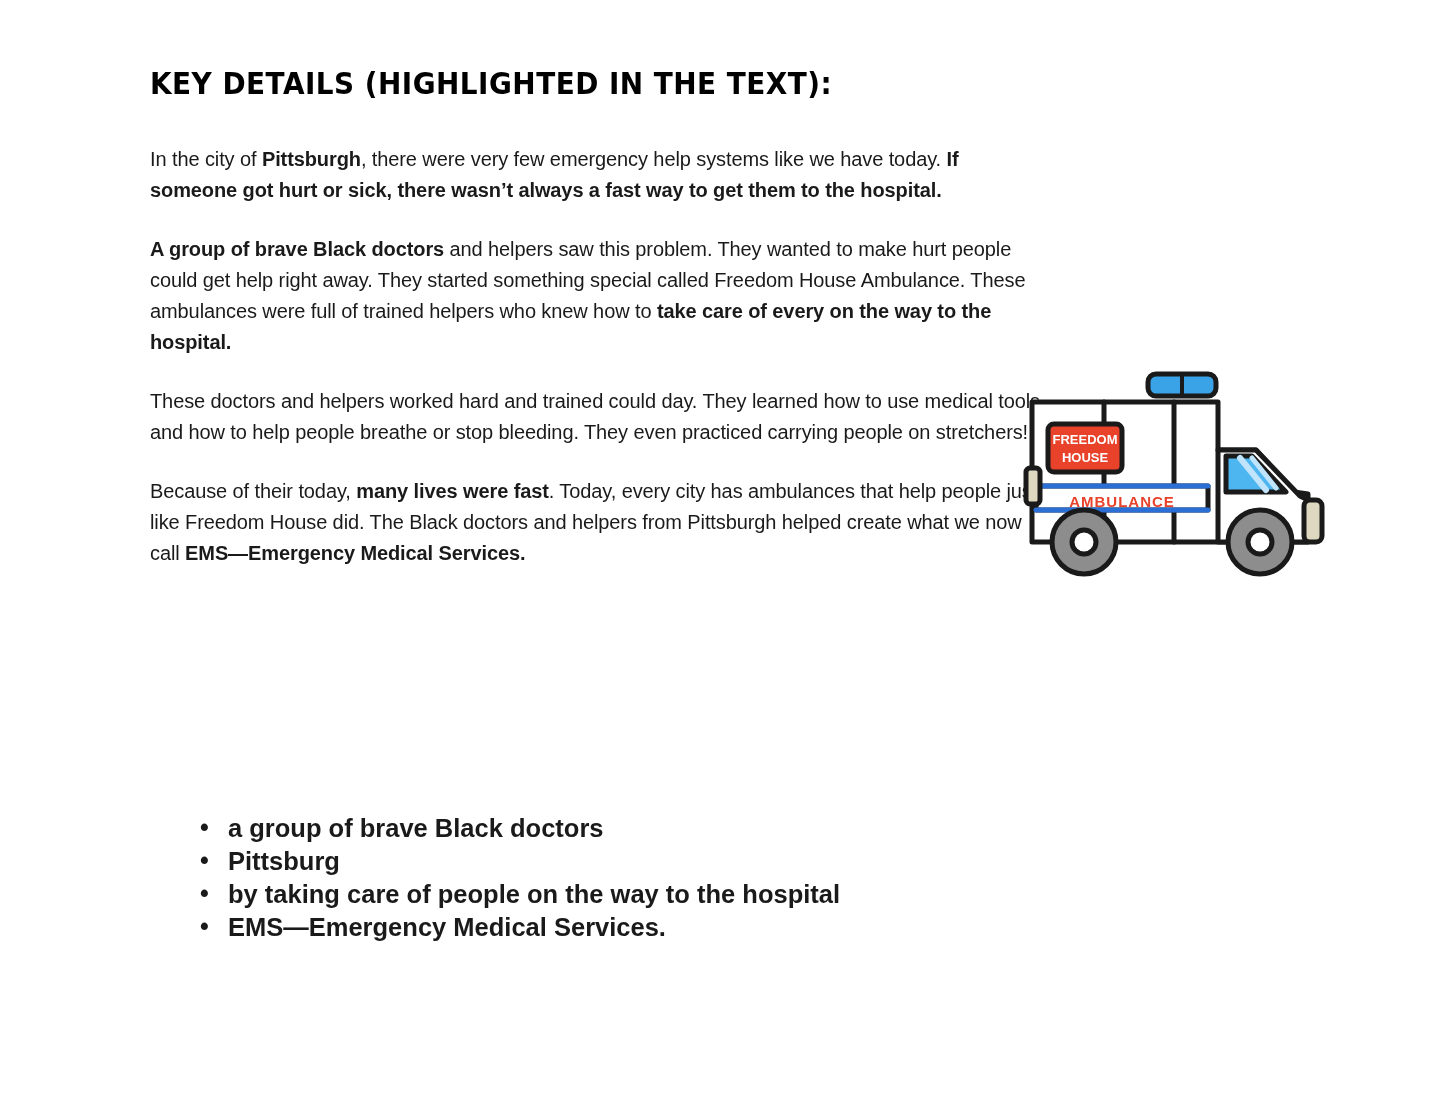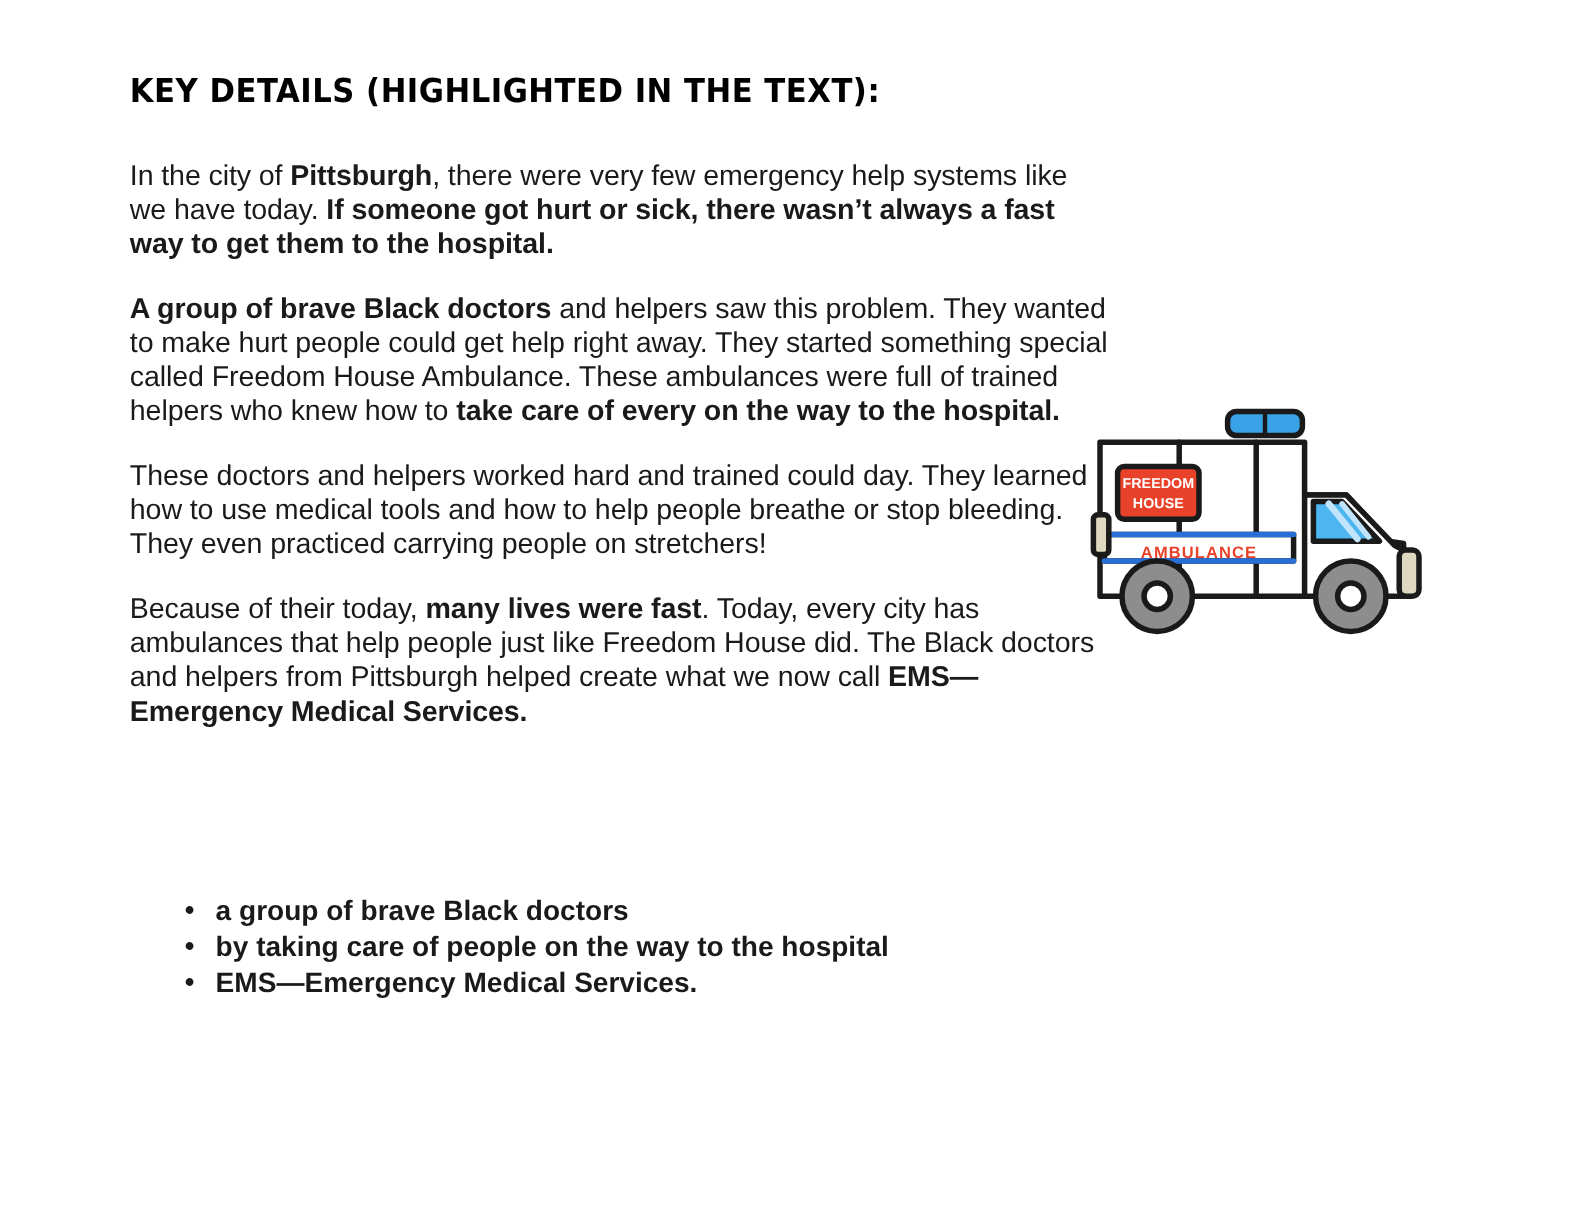--- a/index.html
+++ b/index.html
@@ -11,20 +11,21 @@
     width: 1445px;
     height: 1116px;
     font-family: "Liberation Sans", sans-serif;
     color: #1a1a1a;
     position: relative;
     overflow: hidden;
   }
   .page {
     position: absolute;
     inset: 0;
+    margin-left: 32px;
   }
   .heading {
     position: absolute;
     left: 118px;
     top: 66px;
     font-family: "DejaVu Sans", sans-serif;
     font-weight: bold;
     font-size: 30px;
     letter-spacing: 0.5px;
     color: #000000;
@@ -32,21 +33,21 @@
     transform-origin: left center;
     white-space: nowrap;
   }
   .body-col {
     position: absolute;
     left: 118px;
     top: 144px;
     width: 890px;
   }
   .para {
-    font-size: 26px;
+    font-size: 20px;
     line-height: 31px;
     color: #1a1a1a;
     margin: 0 0 28px 0;
     letter-spacing: -0.1px;
   }
   .para b { font-weight: bold; }
   .bullets {
     position: absolute;
     left: 130px;
     top: 812px;
@@ -88,20 +89,21 @@
 
   <div class="body-col">
     <p class="para"><span>In the city of </span><b>Pittsburgh</b><span>, there were very few emergency help systems like we have today. </span><b>If someone got hurt or sick, there wasn’t always a fast way to get them to the hospital.</b></p>
     <p class="para"><b>A group of brave Black doctors</b><span> and helpers saw this problem. They wanted to make hurt people could get help right away. They started something special called Freedom House Ambulance. These ambulances were full of trained helpers who knew how to </span><b>take care of every on the way to the hospital.</b></p>
     <p class="para"><span> These doctors and helpers worked hard and trained could day. They learned how to use medical tools and how to help people breathe or stop bleeding. They even practiced carrying people on stretchers!</span></p>
     <p class="para"><span>Because of their today, </span><b>many lives were fast</b><span>. Today, every city has ambulances that help people just like Freedom House did. The Black doctors and helpers from Pittsburgh helped create what we now call </span><b>EMS—Emergency Medical Services.</b></p>
   </div>
 
   <ul class="bullets">
       <li>a group of brave Black doctors</li>
+      <li>Pittsburg</li>
       <li>by taking care of people on the way to the hospital</li>
       <li>EMS—Emergency Medical Services.</li>
     </ul>
 
   <div class="illo">
     <svg viewBox="0 0 400 260" width="400" height="260" xmlns="http://www.w3.org/2000/svg">
       <g stroke="#1a1a1a" stroke-width="5" stroke-linejoin="round" stroke-linecap="round" fill="none">
 
         <rect x="140" y="14" width="68" height="22" rx="8" fill="#3aa3e8"></rect>
         <line x1="174" y1="14" x2="174" y2="36" stroke="#1a1a1a" stroke-width="4"></line>

